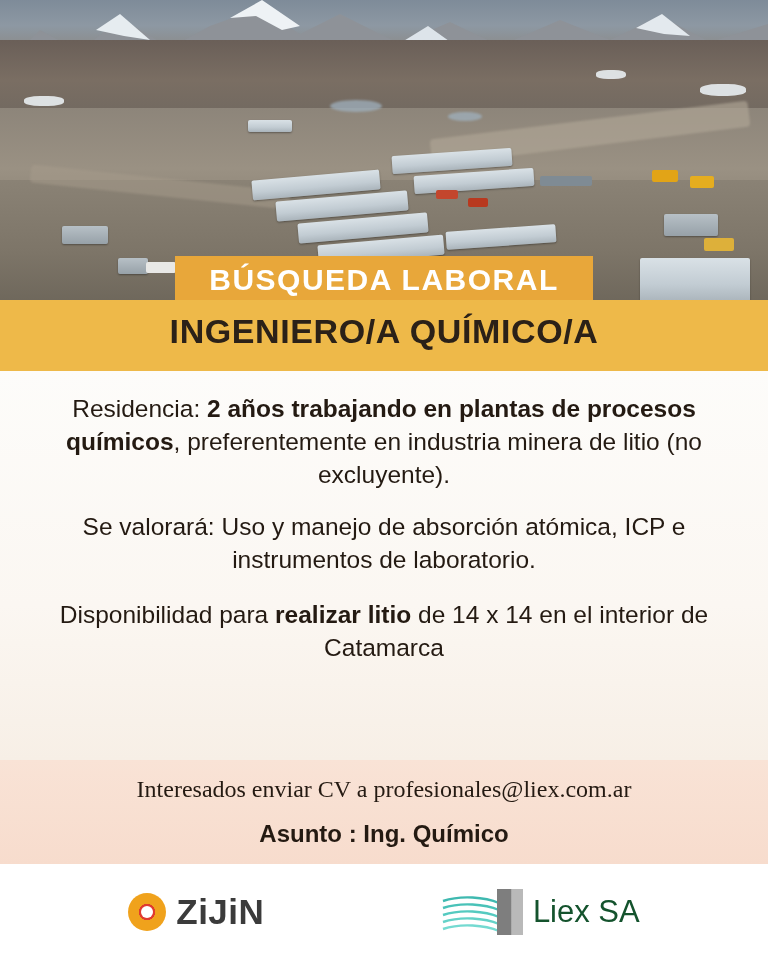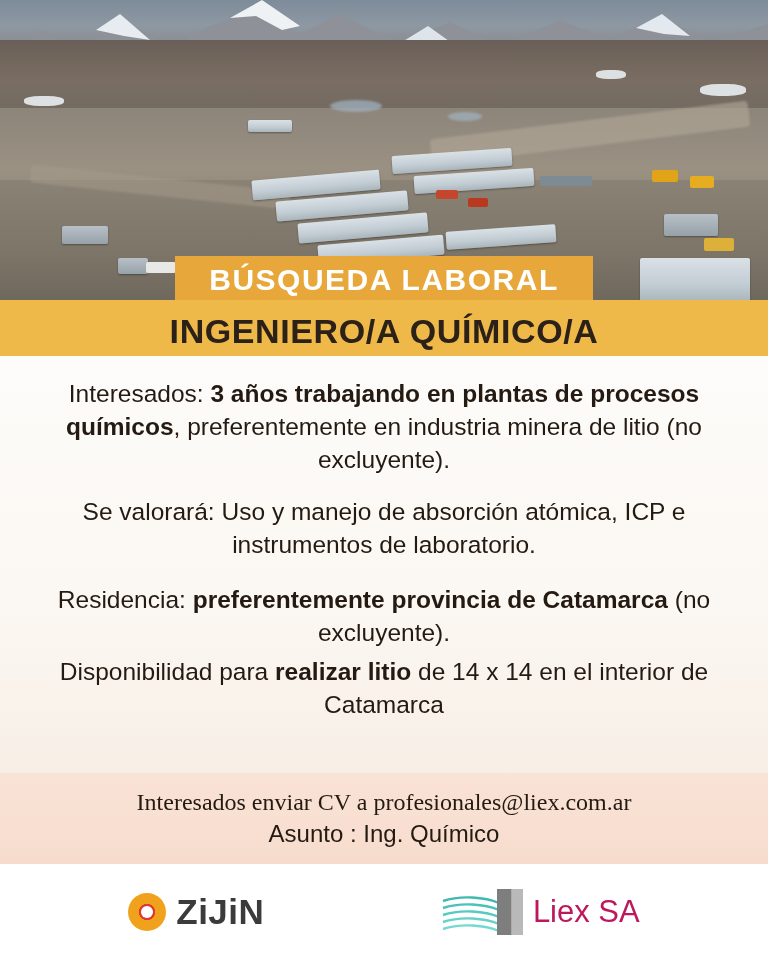--- a/index.html
+++ b/index.html
@@ -110,21 +110,21 @@
     padding: 7px 34px 9px;
     white-space: nowrap;
   }
   .band-subtitle {
     background: #eeb949;
     color: #2b2118;
     text-align: center;
     font-size: 34px;
     font-weight: bold;
     letter-spacing: .6px;
-    padding: 12px 0 5px;
+    padding: 12px 0 20px;
   }
 
   
   .body-area {
     flex: 1;
     background: linear-gradient(180deg, #fdfcfa 0%, #fbf7f2 60%, #f7efe6 100%);
     padding: 22px 42px 0;
     text-align: center;
     color: #241a12;
   }
@@ -145,22 +145,22 @@
     padding: 14px 20px 16px;
     color: #241a12;
   }
   .contact-line {
     font-size: 24px;
     line-height: 1.3;
     font-family: Liberation Serif, serif;
   }
   .contact-subject {
     font-size: 24px;
-    font-weight: normal;
-    margin-top: 2px;
+    font-weight: bold;
+    margin-top: 15px;
   }
 
   
   .footer {
     background: #ffffff;
     height: 96px;
     display: flex;
     align-items: center;
     justify-content: space-around;
     padding: 0 40px;
@@ -202,21 +202,21 @@
   }
   .liex-mark .bars {
     position: absolute;
     right: 0; top: 0;
     width: 26px; height: 46px;
     background: linear-gradient(90deg,#7e7e7e 0 55%, #b9b9b9 56% 100%);
   }
   .liex-mark svg { position: absolute; left: 0; top: 4px; }
   .liex-text {
     font-size: 31px;
-    color: #be185d;
+    color: #14532d;
   }
 </style>
 </head>
 <body>
 
 <div class="poster">
 
   <div class="photo">
     <div class="sky"></div>
 
@@ -267,36 +267,30 @@
     <div style="position:absolute; left:0; bottom:-6px; width:100%; display:flex; justify-content:center;">
       <div class="title-chip">BÚSQUEDA LABORAL</div>
     </div>
   </div>
 
   <div class="band-subtitle">INGENIERO/A QUÍMICO/A</div>
 
   <div class="body-area">
 
     <p class="para p1">
-      <span>Interesados:</span>
-      <b>3 años trabajando en plantas de</b>
+      <span>Residencia:</span>
+      <b>2 años trabajando en plantas de</b>
       <b>procesos químicos</b><span>, preferentemente en industria minera de litio (no excluyente).</span>
     </p>
 
     <p class="para p2">
       <span>Se valorará:</span>
       <span>Uso y manejo de absorción atómica, ICP e instrumentos de laboratorio.</span>
     </p>
 
-    <p class="para p3">
-      <span>Residencia:</span>
-      <b>preferentemente provincia de</b>
-      <b>Catamarca</b>
-      <span>(no excluyente).</span>
-    </p>
 
     <p class="para p4">
       <span>Disponibilidad para</span>
       <b>realizar litio</b>
       <span>de 14 x 14 en el interior de Catamarca</span>
     </p>
   </div>
 
   <div class="contact-band">
     <div class="contact-line">Interesados enviar CV a profesionales@liex.com.ar</div>

